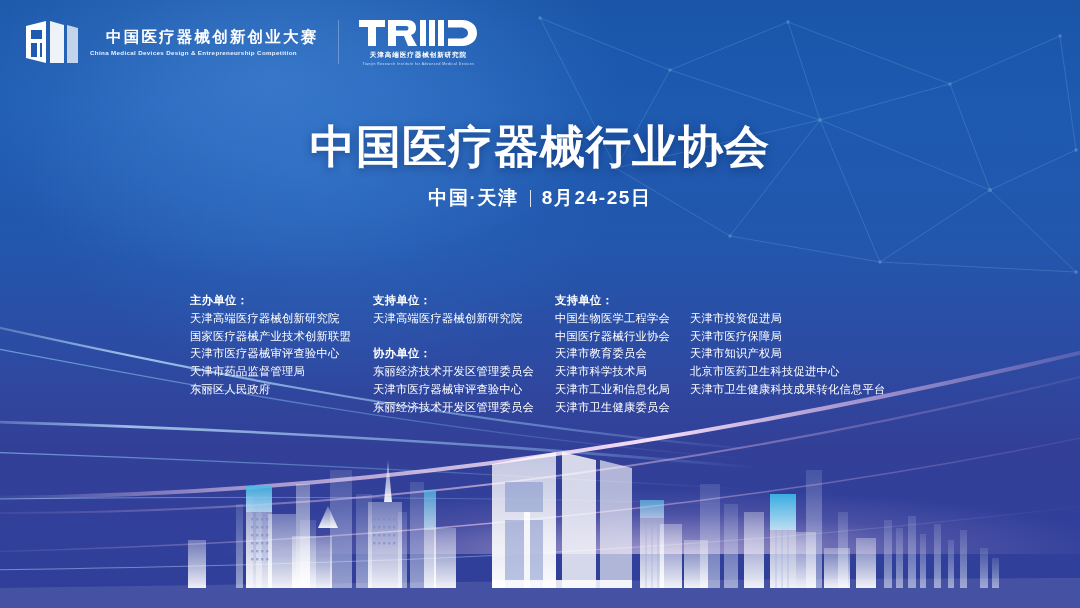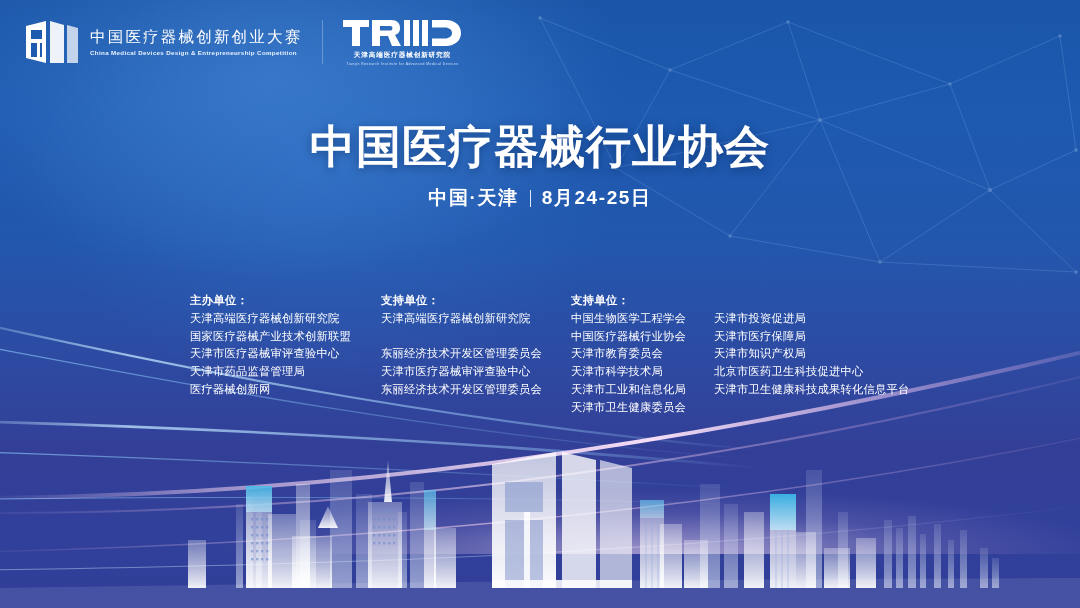--- a/index.html
+++ b/index.html
@@ -54,22 +54,22 @@
     background:radial-gradient(ellipse 58% 100% at 62% 100%, rgba(255,225,245,.55), rgba(255,200,235,.12) 45%, rgba(255,200,235,0) 72%);
     pointer-events:none;
   }
 
   
   .header{position:absolute;left:22px;top:18px;display:flex;align-items:center;gap:20px;}
 
   .logo-cmdc{display:flex;align-items:center;gap:10px;}
   .logo-mark{width:58px;height:48px;flex:0 0 auto;}
   .logo-cn{
-    color:#ffffff;font-size:15.5px;font-weight:400;letter-spacing:2.2px;
-    line-height:1.15;white-space:nowrap;
+    color:#ffffff;font-size:15.5px;font-weight:700;letter-spacing:2.2px;
+    line-height:1.15;white-space:nowrap;margin-left:16px;
   }
   .logo-en{
     color:#e9f2ff;font-size:6.2px;font-weight:700;letter-spacing:.35px;
     white-space:nowrap;margin-top:3px;
   }
 
   .divider-v{width:1px;height:44px;background:rgba(255,255,255,.28);}
 
   .logo-trimd{display:flex;flex-direction:column;align-items:center;}
   .trimd-mark{height:30px;}
@@ -96,21 +96,21 @@
     white-space:nowrap;
   }
   .subtitle .sep{
     display:inline-block;width:1px;height:17px;vertical-align:-3px;
     background:rgba(255,255,255,.85);margin:0 11px;
   }
 
   
   .credits{
     position:absolute;left:190px;top:292px;
-    display:flex;align-items:flex-start;gap:8px;
+    display:flex;align-items:flex-start;gap:0;
     color:#ffffff;
   }
   .cred-col{display:flex;flex-direction:column;}
   .col1{width:183px;}
   .col2{width:182px;}
   .col3{width:135px;}
   .col4{width:210px;}
 
   .cred-head{
     font-size:11.3px;font-weight:700;letter-spacing:.4px;
@@ -437,27 +437,28 @@
   </div>
 
   <div class="credits">
 
     <div class="cred-col col1">
       <div class="cred-head">主办单位：</div>
       <div class="cred-item">天津高端医疗器械创新研究院</div>
       <div class="cred-item">国家医疗器械产业技术创新联盟</div>
       <div class="cred-item">天津市医疗器械审评查验中心</div>
       <div class="cred-item">天津市药品监督管理局</div>
-      <div class="cred-item">医疗器械创新网</div>
+      <div class="cred-item">东丽区人民政府</div>
     </div>
 
     <div class="cred-col col2">
       <div class="cred-head">支持单位：</div>
       <div class="cred-item">天津高端医疗器械创新研究院</div>
       <div class="cred-gap"></div>
+      <div class="cred-head">协办单位：</div>
       <div class="cred-item">东丽经济技术开发区管理委员会</div>
       <div class="cred-item">天津市医疗器械审评查验中心</div>
       <div class="cred-item">东丽经济技术开发区管理委员会</div>
     </div>
 
     <div class="cred-col col3">
       <div class="cred-head">支持单位：</div>
       <div class="cred-item">中国生物医学工程学会</div>
       <div class="cred-item">中国医疗器械行业协会</div>
       <div class="cred-item">天津市教育委员会</div>

